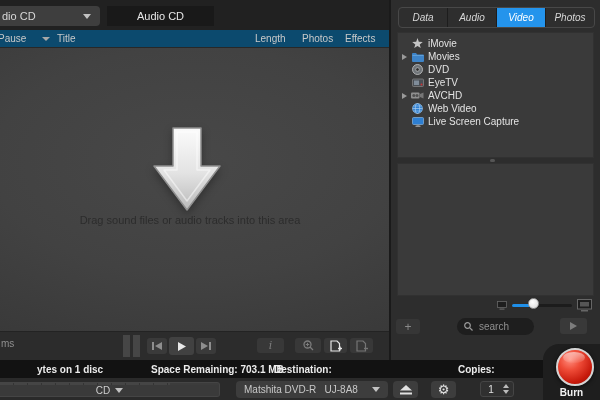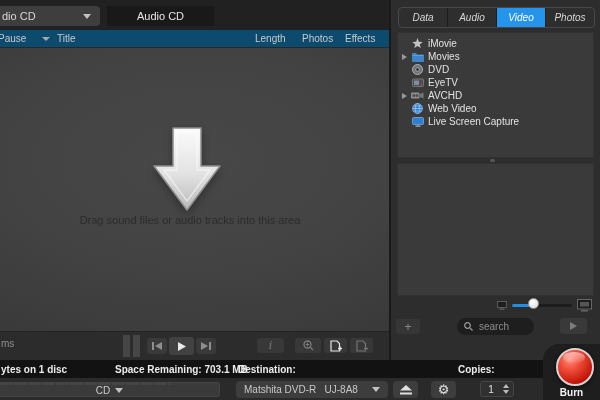--- a/index.html
+++ b/index.html
@@ -63,21 +63,21 @@
   .plus-btn{left:5px;top:319px;width:24px;height:15px;font-size:12px;color:#8a8a8a;background:#363636;}
   .search-pill{left:66px;top:318px;width:77px;height:17px;border-radius:9px;background:#1e1e1e;
        display:flex;align-items:center;padding-left:7px;box-sizing:border-box;}
   .search-pill input{background:transparent;border:none;outline:none;color:#999;
        font-size:10px;width:52px;margin-left:4px;font-family:"Liberation Sans",sans-serif;}
   .search-pill input::placeholder{color:#8f8f8f;}
   .browser-play{left:169px;top:318px;width:27px;height:16px;background:#393939;}
   
   .status-bar{left:0;top:360px;width:600px;height:18px;background:#121212;
        font-size:10px;font-weight:bold;color:#ececec;}
-  .status-bar span{position:absolute;top:4px;}
+  .status-bar span{position:absolute;top:4px;padding-left:36px;}
   
   .controls-row{left:0;top:378px;width:600px;height:22px;background:#2a2a2a;}
   .capacity{left:0;top:4px;width:220px;height:15px;background:#3c3c3c;border-radius:0 3px 3px 0;
        border:1px solid #454545;border-left:none;box-sizing:border-box;display:flex;overflow:hidden;flex-direction:column;}
   .capacity .segments{width:170px;height:100%;
        background:repeating-linear-gradient(90deg,#454545 0 13px,#343434 13px 14px);}
   .capacity .cd-zone{flex:1;display:flex;align-items:center;justify-content:center;gap:5px;
        font-size:10px;color:#cfcfcf;background:#3a3a3a;}
   .dest-dropdown{left:236px;top:3px;width:152px;height:17px;background:#3d3d3d;border-radius:4px;
        display:flex;align-items:center;font-size:10px;color:#c8c8c8;padding:0 8px;box-sizing:border-box;}

